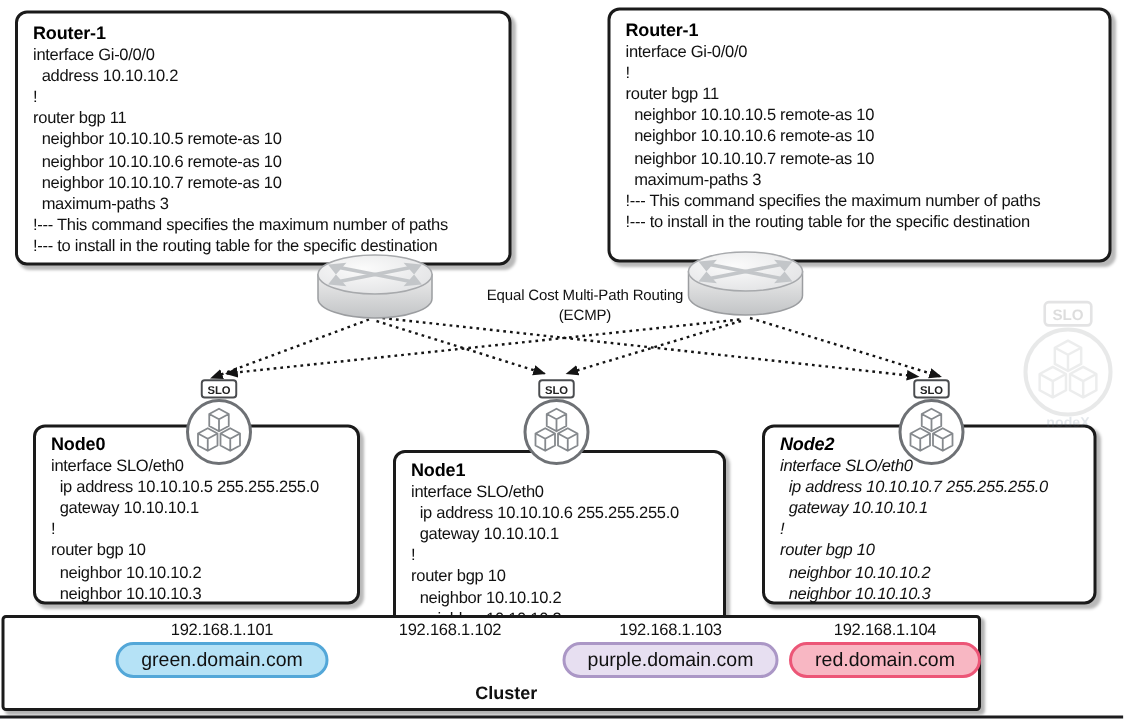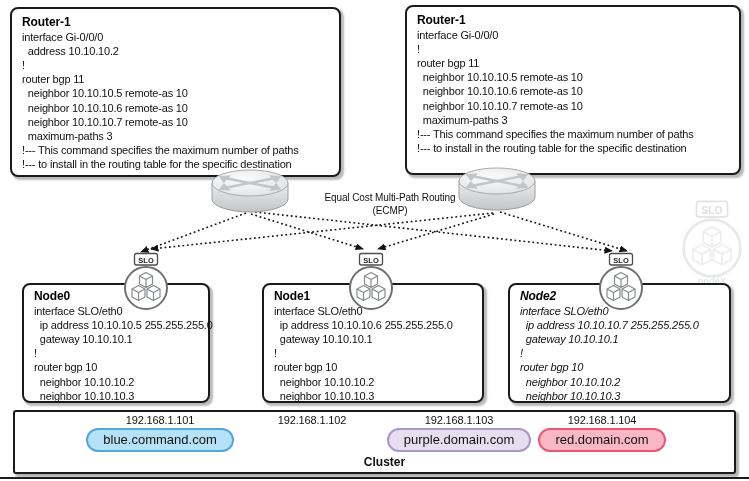--- a/index.html
+++ b/index.html
@@ -9,29 +9,29 @@
   }
   .cfgbox{
     position:absolute;background:#fff;border:2px solid #1a1a1a;border-radius:8px;
     box-shadow:2.5px 2.5px 2px rgba(0,0,0,.28);
     padding:6px 10px 0 10px;box-sizing:border-box;z-index:1;
   }
   .cfg-title{font-size:12px;font-weight:bold;line-height:14.6px;white-space:pre;letter-spacing:-.1px;}
   .cfg-line{font-size:11px;line-height:14.2px;white-space:pre;letter-spacing:-.18px;color:#111;}
   .router0{left:10px;top:7px;width:331px;height:170px;}
   .router1{left:405px;top:5px;width:336px;height:170px;}
-  .node0{left:22px;top:283px;width:188px;height:120px;padding-top:4px;}
-  .node1{left:262px;top:283px;width:222px;height:120px;padding-top:4px;}
+  .node0{left:22px;top:283px;width:218px;height:120px;padding-top:4px;}
+  .node1{left:262px;top:300px;width:222px;height:120px;padding-top:4px;}
   .node2{left:508px;top:283px;width:223px;height:120px;padding-top:4px;font-style:italic;}
   .ecmp{
     position:absolute;left:270px;top:192px;width:240px;text-align:center;
     font-size:10px;line-height:12.5px;color:#111;z-index:2;letter-spacing:-.1px;
   }
   .cluster{
-    position:absolute;left:13px;top:410px;width:723px;height:64px;background:#fff;
+    position:absolute;left:1px;top:410px;width:653px;height:64px;background:#fff;
     border:2px solid #1a1a1a;border-radius:3px;box-shadow:2.5px 2.5px 2px rgba(0,0,0,.3);
     box-sizing:border-box;z-index:1;
   }
   .svc{position:absolute;top:2px;width:160px;display:flex;flex-direction:column;align-items:center;}
   .svc-ip{font-size:11px;line-height:13px;color:#111;letter-spacing:-.15px;}
   .pill{
     margin-top:1px;border-style:solid;border-width:2.5px;border-radius:14px;
     font-size:13px;line-height:18px;color:#111;padding:1px 15px;white-space:nowrap;
   }
   .cluster-label{
@@ -107,21 +107,21 @@
     <div class="cfg-line">  gateway 10.10.10.1</div>
     <div class="cfg-line">!</div>
     <div class="cfg-line">router bgp 10</div>
     <div class="cfg-line">  neighbor 10.10.10.2</div>
     <div class="cfg-line">  neighbor 10.10.10.3</div>
   </div>
 
   <div class="cluster">
     <div class="svc" style="left:65px">
       <div class="svc-ip">192.168.1.101</div>
-      <div class="pill" style="background: rgb(181, 226, 246); border-color: rgb(83, 167, 216);">blue.command.com</div>
+      <div class="pill" style="background: rgb(181, 226, 246); border-color: rgb(83, 167, 216);">green.domain.com</div>
     </div>
     <div class="svc" style="left:217px">
       <div class="svc-ip">192.168.1.102</div>
     </div>
     <div class="svc" style="left:364px">
       <div class="svc-ip">192.168.1.103</div>
       <div class="pill" style="background: rgb(231, 223, 241); border-color: rgb(171, 151, 198);">purple.domain.com</div>
     </div>
     <div class="svc" style="left:507px">
       <div class="svc-ip">192.168.1.104</div>

